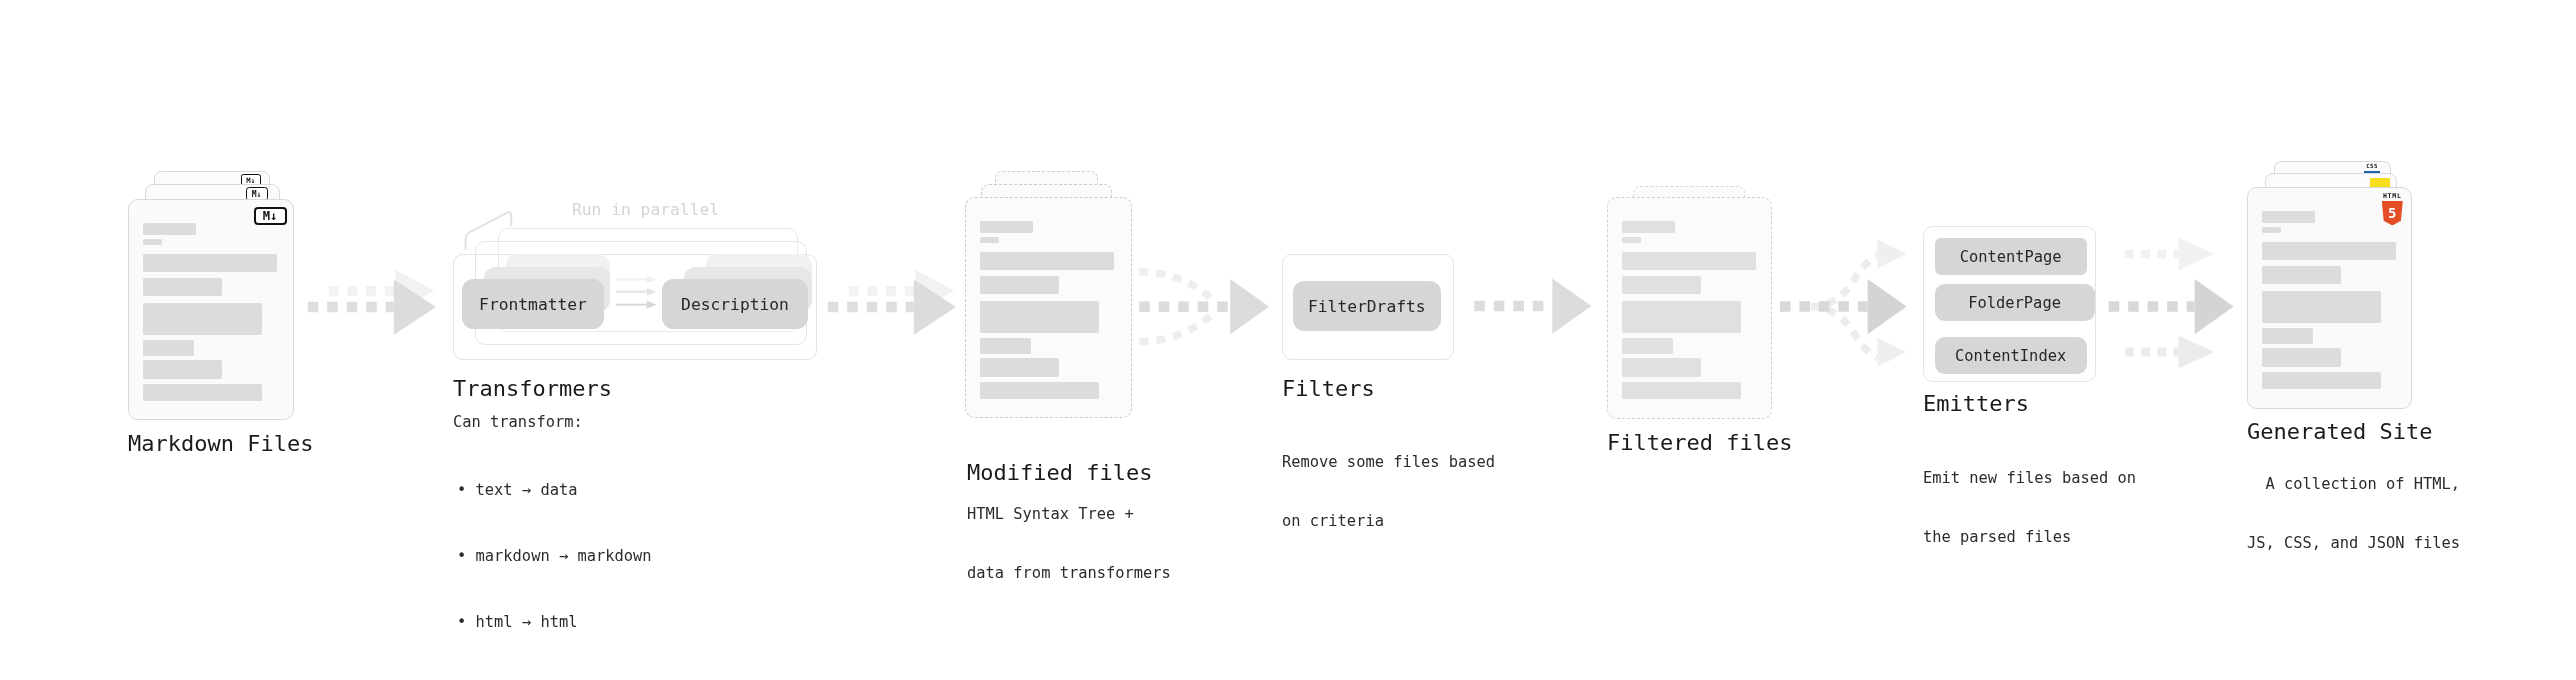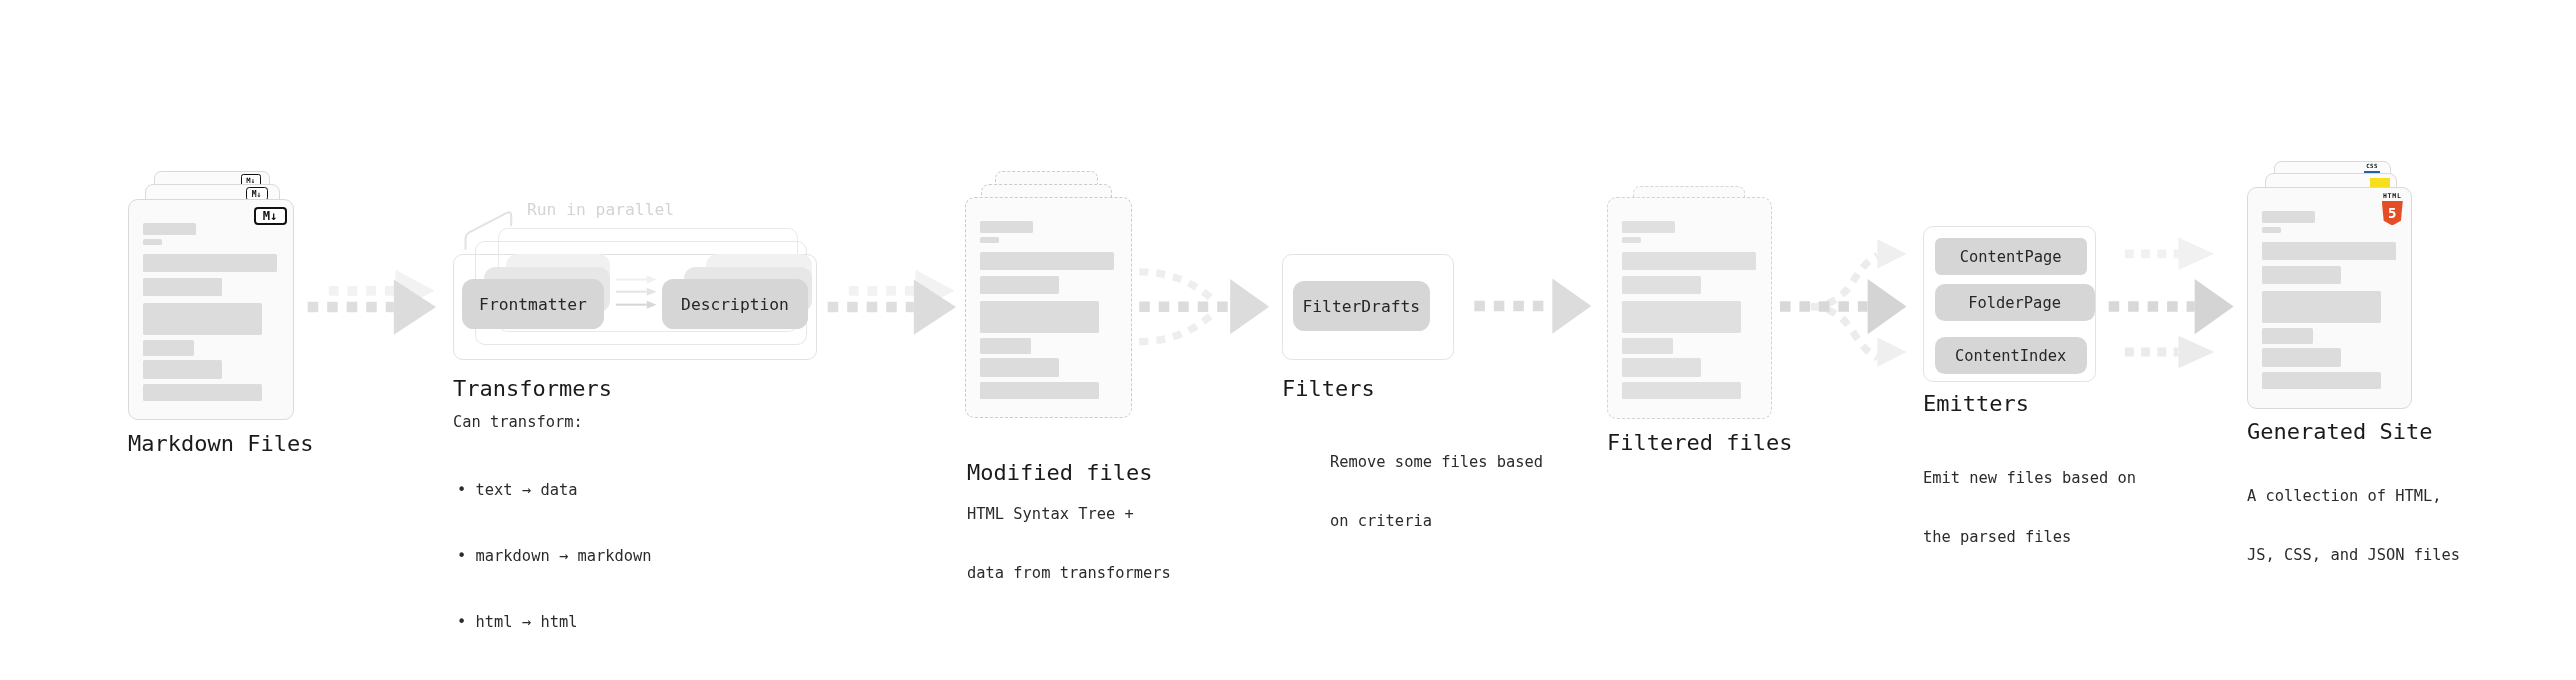--- a/index.html
+++ b/index.html
@@ -30,21 +30,21 @@
   .md-badge.front{width:33px;height:18.7px;right:6.5px;top:6.5px;font-size:12.2px;}
   .md-badge.mid{width:22px;height:14px;right:11.4px;top:2.4px;font-size:8.1px;border-width:1.6px;border-radius:3.3px;}
   .md-badge.backb{width:20.3px;height:12.2px;right:8.1px;top:2.4px;font-size:7.3px;border-width:1.6px;border-radius:2.4px;}
 
   
   .outline-card{position:absolute;border:1.6px solid #e4e4e4;border-radius:9.8px;background:transparent;box-sizing:border-box;}
   .pill{position:absolute;background:#d6d6d6;border-radius:11.4px;display:flex;align-items:center;justify-content:center;
     font-size:16.3px;color:#27272a;box-sizing:border-box;}
   .pill.g1{background:#e7e7e7;}
   .pill.g2{background:#f1f1f1;}
-  .note{position:absolute;font-size:16.3px;color:#d4d4d4;white-space:pre;}
+  .note{position:absolute;font-size:16.3px;color:#d4d4d4;white-space:pre;margin-left:45px;}
 
   
   .title{position:absolute;font-size:22px;line-height:24.4px;color:#1a1a1a;font-weight:500;white-space:pre;}
   .desc{position:absolute;font-size:15.4px;line-height:19.5px;color:#2b2b2b;white-space:pre;}
 
   
   .panel{position:absolute;background:#ffffff;border:1.6px solid #e3e3e3;border-radius:9.8px;box-sizing:border-box;}
 
   
   .css-badge{position:absolute;right:9px;top:2.4px;width:18px;text-align:center;}
@@ -157,24 +157,24 @@
   </div>
 
   <svg class="arr" style="left:1136px;top:262px;" width="138" height="91" viewBox="0 0 170 112">
     <path d="M4,12 Q55,12 92,44" stroke="#eeeeee" stroke-width="9" fill="none" stroke-dasharray="11 10"></path>
     <path d="M4,98 Q55,98 92,66" stroke="#eeeeee" stroke-width="9" fill="none" stroke-dasharray="11 10"></path>
     <line x1="4" y1="55" x2="116" y2="55" stroke="#dcdcdc" stroke-width="13" stroke-dasharray="13 11"></line>
     <polygon points="116,21 164,55 116,89" fill="#dcdcdc"></polygon>
   </svg>
 
   <div class="panel" style="left:1282px;top:254px;width:172px;height:106px;">
-    <div class="pill" style="left:9.8px;top:26px;width:137px;height:50px;">FilterDrafts</div>
+    <div class="pill" style="left:9.8px;top:26px;width:148px;height:50px;">FilterDrafts</div>
   </div>
   <div class="title" style="left:1282px;top:377px;">Filters</div>
-  <div class="desc" style="left:1330px;top:414px;">
+  <div class="desc" style="left:1282px;top:414px;">
     <div>Remove some files based</div>
     <div>on criteria</div>
   </div>
 
   <svg class="arr" style="left:1471px;top:267px;" width="122" height="78" viewBox="0 0 150 96">
     <line x1="4" y1="48" x2="100" y2="48" stroke="#dcdcdc" stroke-width="13" stroke-dasharray="13 11"></line>
     <polygon points="100,14 148,48 100,82" fill="#dcdcdc"></polygon>
   </svg>
 
   <div class="filtered">
@@ -246,19 +246,19 @@
           <div class="bar b3"></div>
           <div class="bar b4"></div>
         <div class="bar b5"></div>
           <div class="bar b6"></div>
           <div class="bar b7"></div>
           <div class="bar b8"></div>
       </div>
     </div>
   </div>
   <div class="title" style="left:2247px;top:420px;text-align:right;">Generated Site</div>
-  <div class="desc" style="left:2247px;top:448px;">
+  <div class="desc" style="left:2247px;top:436px;text-align:right;">
     <div>A collection of HTML,</div>
     <div>JS, CSS, and JSON files</div>
   </div>
 
 </div>
 
 
 </body></html>

